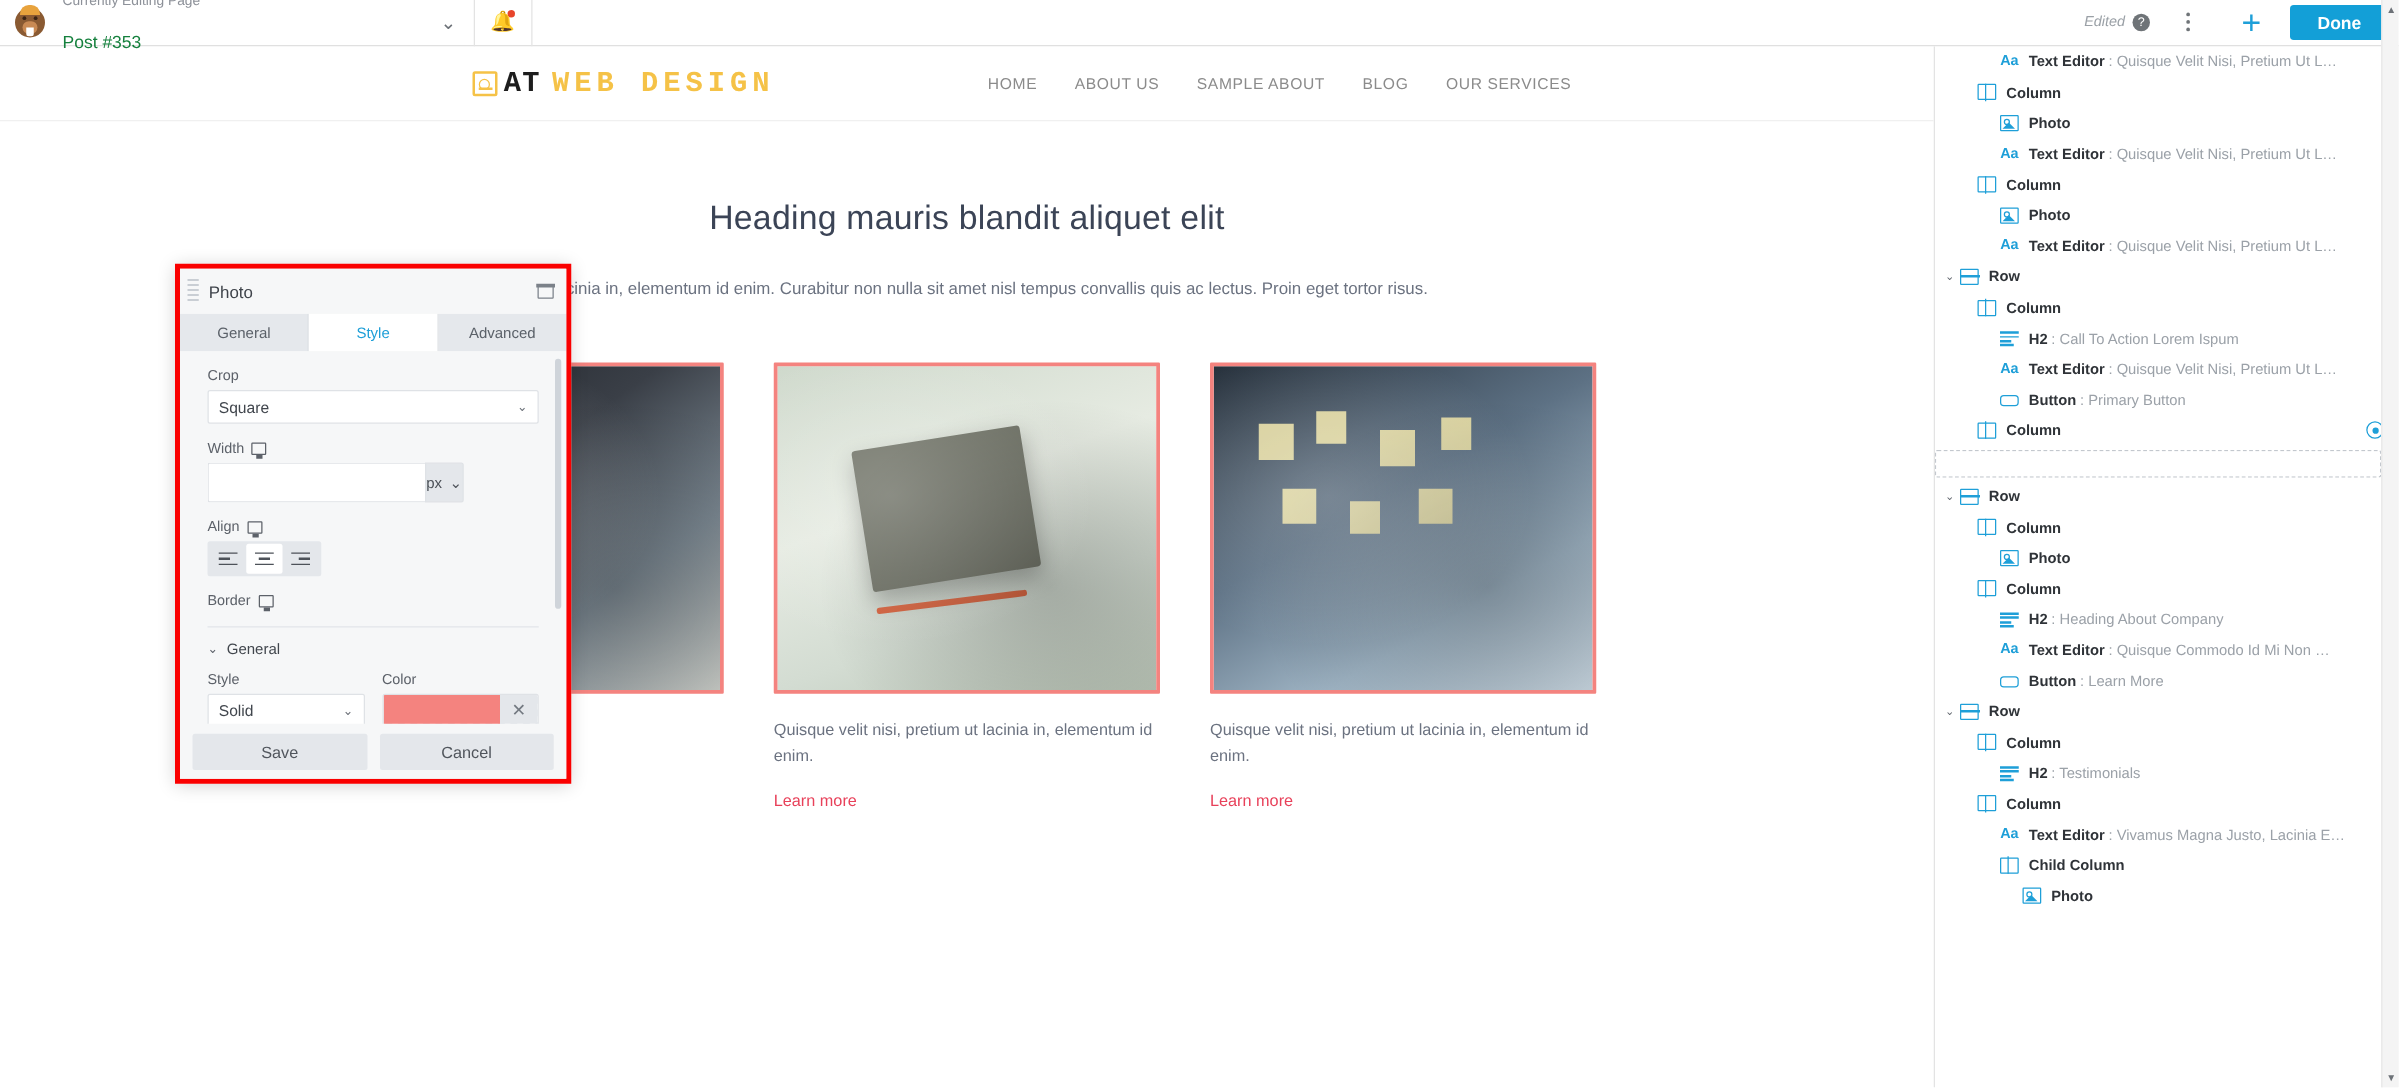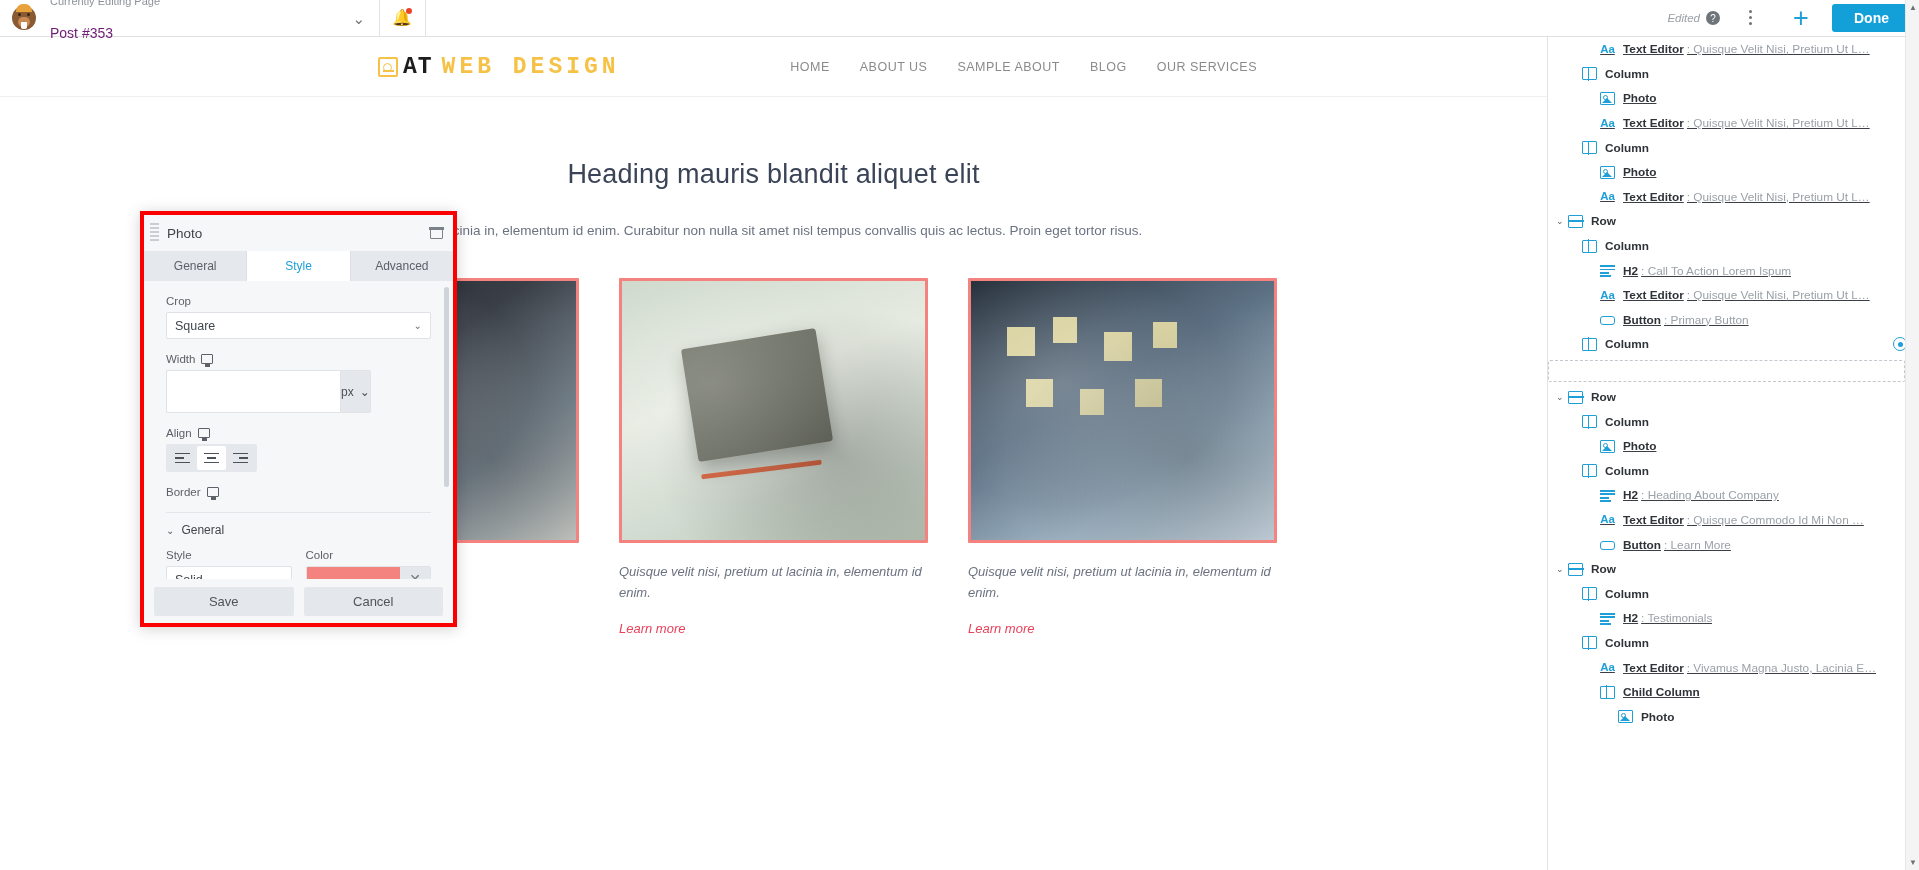--- a/index.html
+++ b/index.html
@@ -43,21 +43,21 @@
     background: #ffffff; border-radius: 0 0 2px 2px;
   }
   .beaver-logo .bv-eye-l, .beaver-logo .bv-eye-r {
     position: absolute; top: 9px; width: 3px; height: 3px;
     background: #3b2414; border-radius: 50%;
   }
   .beaver-logo .bv-eye-l { left: 8px; }
   .beaver-logo .bv-eye-r { left: 17px; }
   .tb-titles { display: flex; flex-direction: column; justify-content: center; line-height: 1.15; }
   .tb-sub { font-size: 11px; color: #8d9199; }
-  .tb-main { font-size: 14px; color: #701a75; margin-top: 18px; }
+  .tb-main { font-size: 14px; color: #15803d; margin-top: 18px; }
   .tb-caret {
     margin-left: auto; margin-right: 14px; color: #6d7278;
     font-size: 15px; cursor: pointer; line-height: 1;
   }
   .tb-bell {
     position: relative; width: 46px; height: 37px;
     display: flex; align-items: center; justify-content: center;
     border-right: 1px solid #e3e3e3; cursor: pointer;
   }
   .bell-glyph { font-size: 16px; color: #44484e; line-height: 1; }
@@ -132,23 +132,22 @@
   .page-heading {
     text-align: center; font-size: 27px; color: #3b4456; font-weight: normal;
     margin-top: 62px; letter-spacing: .2px;
   }
   .page-intro {
     text-align: center; font-size: 13.5px; color: #6b7280;
     margin-top: 30px; padding: 0 300px; line-height: 1.6;
   }
 
   .cards {
-    display: flex; gap: 40px; margin-top: 36px; padding: 0 270px;
+    display: flex; gap: 40px; margin-top: 48px; padding: 0 270px;
     align-items: flex-start;
-    font-style: italic;
   }
   .card { flex: 1 1 0; }
   .card-img {
     width: 100%; height: 265px; border-radius: 1px;
     border: 3px solid #f4837f; overflow: hidden; position: relative;
   }
   .ph-a { background: linear-gradient(145deg,#1d2026 0%,#3a3f47 38%,#7d8a94 70%,#c9ccc7 100%); }
   .ph-b { background: linear-gradient(160deg,#cfd9cc 0%,#e6ebe2 40%,#d3dcd2 70%,#b9c4b6 100%); }
   .ph-c { background: linear-gradient(150deg,#27313c 0%,#5d7184 42%,#9fb4c4 72%,#c8d6e0 100%); }
   .ph-a::after, .ph-b::after, .ph-c::after {
@@ -227,21 +226,21 @@
   }
   .resp-ico::after {
     content:""; position:absolute; left:3px; bottom:-4px; width:5px; height:3px; background:#5c6169;
   }
   .sel {
     width: 100%; height: 27px; background: #fff; border: 1px solid #dfe2e6;
     border-radius: 2px; display: flex; align-items: center; padding: 0 8px;
     font-size: 12.5px; color: #41464d; cursor: pointer;
   }
   .sel .chev { margin-left: auto; font-size: 10px; color: #6b7078; }
-  .unit-row { display: flex; width: 133px; height: 43px; }
+  .unit-row { display: flex; width: 133px; height: 32px; }
   .unit-input {
     flex: 1 1 auto; background: #fff; border: 1px solid #dfe2e6; border-right: none;
     border-radius: 2px 0 0 2px; font-size: 12.5px; padding: 0 6px;
     font-family: inherit; color: #41464d; outline: none;
   }
   .unit-sel {
     width: 52px; background: #e4e7eb; border: 1px solid #dfe2e6;
     border-radius: 0 2px 2px 0; display: flex; align-items: center;
     justify-content: center; gap: 6px; font-size: 12px; color: #4c5158; cursor: pointer;
   }
@@ -346,21 +345,21 @@
     border: 1.6px solid #1e9fd8; display:flex; align-items:center; justify-content:center;
     cursor: pointer;
   }
   .ol-eye::after { content:""; width:5px;height:5px;border-radius:50%;background:#1e9fd8;}
   .ol-drop {
     margin: 3px 14px 3px 0; height: 22px; border: 1px dashed #c3c8ce;
     border-radius: 2px;
   }
   .ind-0 { padding-left: 8px; }
   .ind-1 { padding-left: 22px; }
-  .ind-2 { padding-left: 40px; text-decoration: underline; }
+  .ind-2 { padding-left: 40px; }
   .ind-3 { padding-left: 58px; }
 
   
   .ol-scrollbar {
     position: absolute; right: 0; top: 0; width: 14px; height: 833px;
     background: #f4f4f4; border-left: 1px solid #e7e7e7;
   }
   .ol-sb-up, .ol-sb-down {
     position: absolute; left: 0; width: 14px; height: 15px;
     display: flex; align-items: center; justify-content: center;

